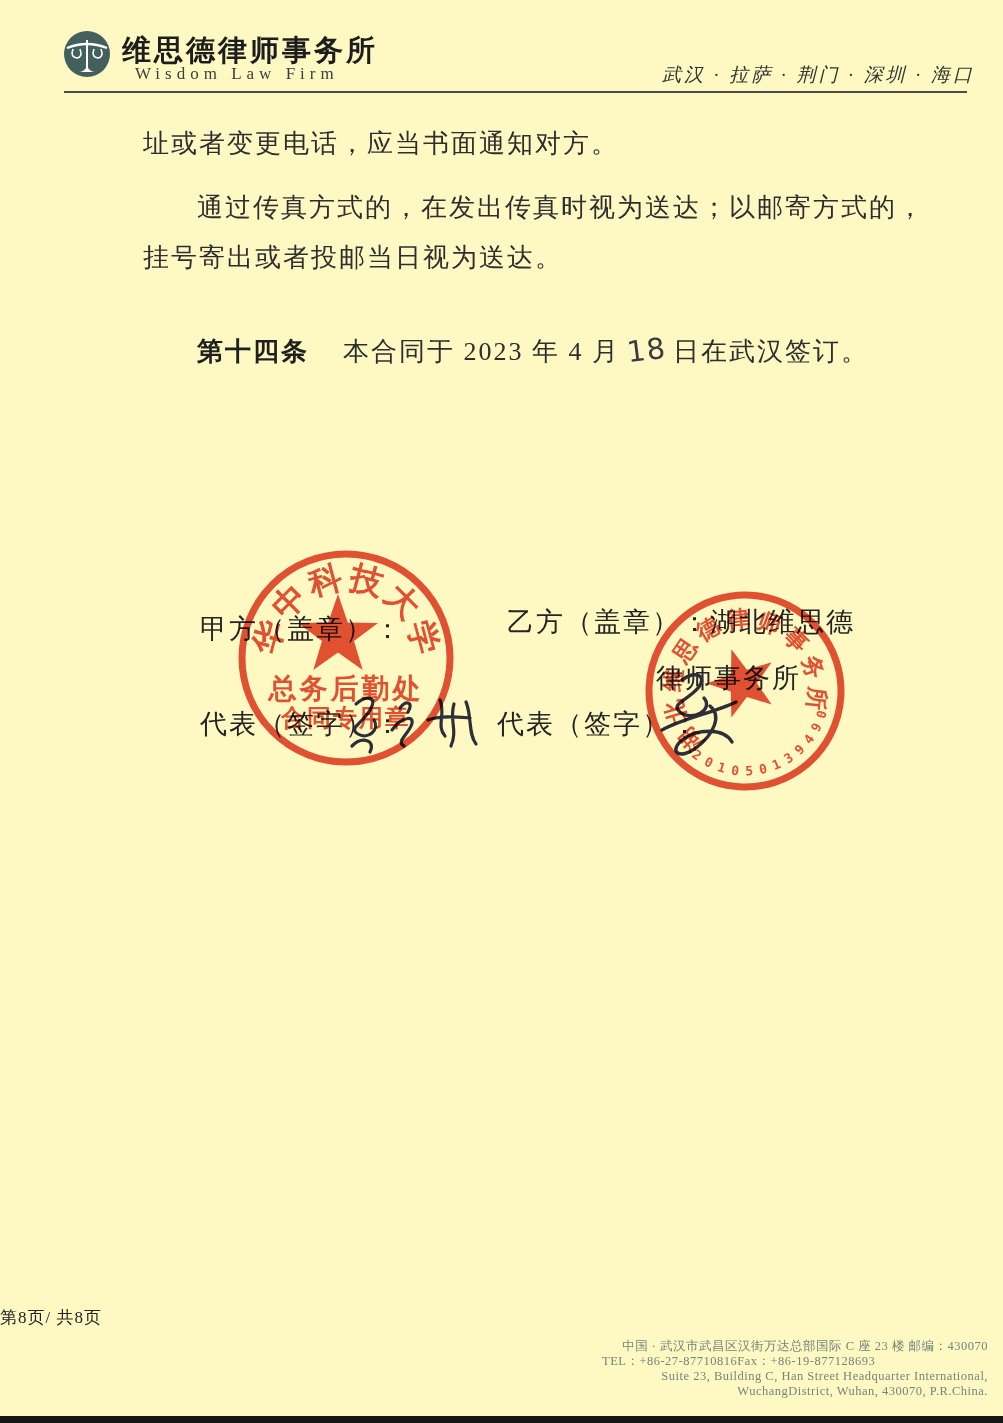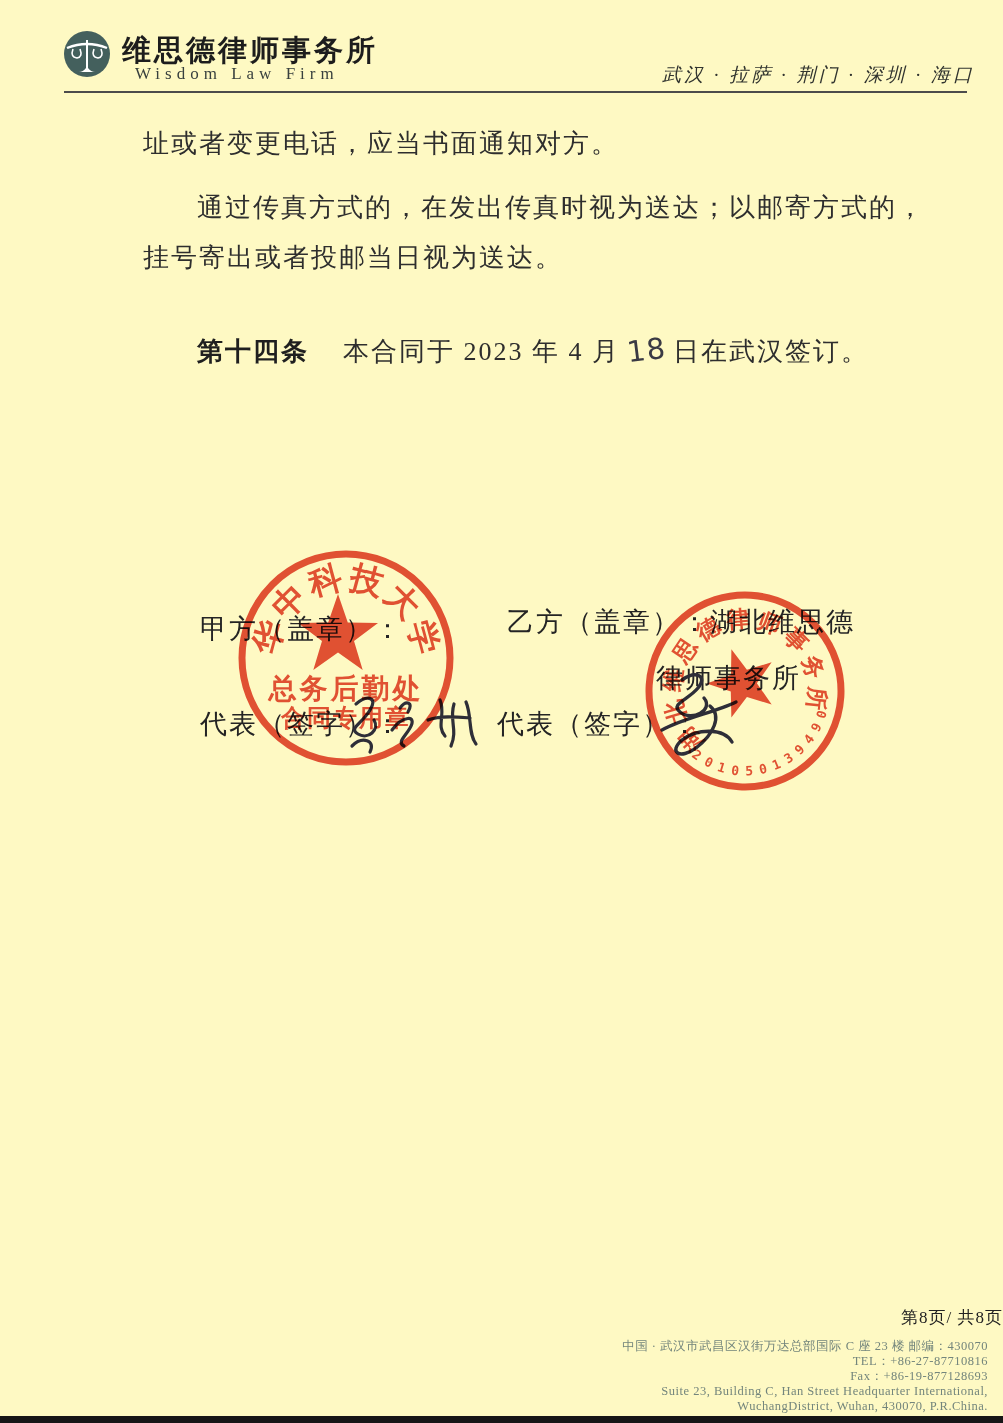--- a/index.html
+++ b/index.html
@@ -38,23 +38,23 @@
   .party-b-name2 { left:656px; top:660px; }
   .rep-a-label   { left:200px; top:706px; }
   .rep-b-label   { left:497px; top:706px; }
 
   .seal { mix-blend-mode:multiply; opacity:.88; z-index:3; }
   .seal-a { left:232px; top:544px; }
   .seal-b { left:640px; top:586px; }
   .signature-ink { z-index:2; }
 
   
-  .page-info { left:0; top:1306px; width:1003px; text-align:right; font-size:17px; letter-spacing:1px; color:#222; }
+  .page-info { left:0; top:1306px; width:1003px; text-align:left; font-size:17px; letter-spacing:1px; color:#222; }
   .addr { right:15px; top:1339px; width:420px; text-align:right; font-size:12.5px; line-height:15px; letter-spacing:.5px; color:#73857c; }
-  .addr-row2 { display:flex; justify-content:flex-start; padding-left:34px;flex-direction:column; }
+  .addr-row2 { display:flex; justify-content:flex-start; padding-left:34px; }
   .bottom-bar { left:0; top:1416px; width:1003px; height:7px; background:#161616; }
 </style>
 </head>
 <body>
 
 <div id="page">
 
   <svg class="abs" style="left:63px; top:30px;" width="48" height="48" viewBox="0 0 48 48">
     <circle cx="24" cy="24" r="23" fill="#44605d"></circle>
     <path d="M4 18 Q24 10 44 18" stroke="#ffffff" stroke-width="2.4" fill="none"></path>

